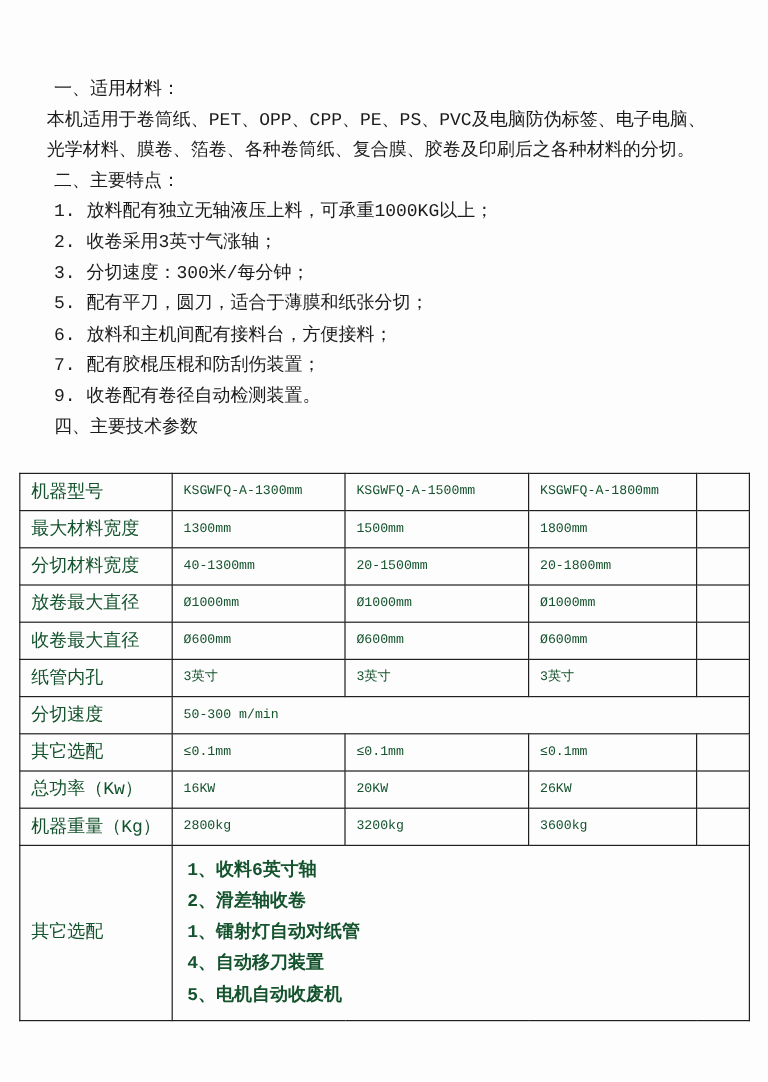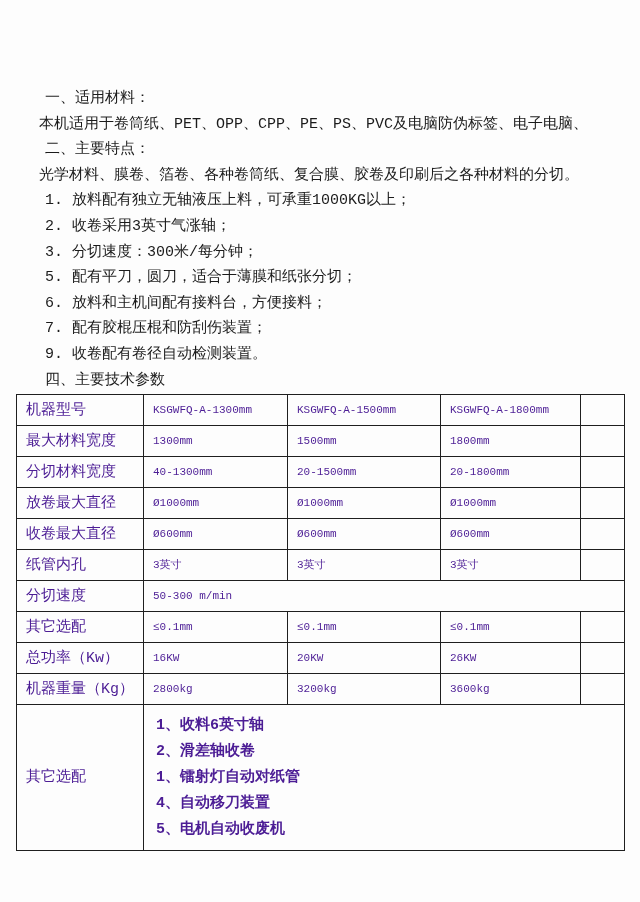--- a/index.html
+++ b/index.html
@@ -12,36 +12,35 @@
     position: relative;
     width: 640px; height: 902px;
     background: #fdfdfd;
     color: #1b1b1b;
     overflow: hidden;
   }
   .textblock {
     position: absolute;
     left: 39px; top: 62px; width: 580px;
     font-size: 15px;
-    margin-top: 24px;
   }
   .line {
     height: 25.6px;
     line-height: 25.6px;
     white-space: nowrap;
   }
   .line.indent { padding-left: 6px; }
   table.spec {
     position: absolute;
     left: 16px; top: 394px;
     width: 608px;
     border-collapse: collapse;
     table-layout: fixed;
     font-size: 15px;
-    color: #4c1d95;
+    color: #14532d;
   }
   table.spec td {
     border: 1px solid #1f1f1f;
     height: 30px;
     padding: 0 2px 0 9px;
     vertical-align: middle;
     line-height: 19px;
     overflow: hidden;
     white-space: nowrap;
   }
@@ -56,22 +55,22 @@
   }
 </style>
 </head>
 <body>
 
 <div class="page">
 
   <div class="textblock">
     <div class="line indent">一、适用材料：</div>
     <div class="line">本机适用于卷筒纸、PET、OPP、CPP、PE、PS、PVC及电脑防伪标签、电子电脑、</div>
+    <div class="line">光学材料、膜卷、箔卷、各种卷筒纸、复合膜、胶卷及印刷后之各种材料的分切。</div>
     <div class="line indent">二、主要特点：</div>
-    <div class="line">光学材料、膜卷、箔卷、各种卷筒纸、复合膜、胶卷及印刷后之各种材料的分切。</div>
     <div class="line indent">1. 放料配有独立无轴液压上料，可承重1000KG以上；</div>
     <div class="line indent">2. 收卷采用3英寸气涨轴；</div>
     <div class="line indent">3. 分切速度：300米/每分钟；</div>
     <div class="line indent">5. 配有平刀，圆刀，适合于薄膜和纸张分切；</div>
     <div class="line indent">6. 放料和主机间配有接料台，方便接料；</div>
     <div class="line indent">7. 配有胶棍压棍和防刮伤装置；</div>
     <div class="line indent">9. 收卷配有卷径自动检测装置。</div>
     <div class="line indent">四、主要技术参数</div>
   </div>
 

